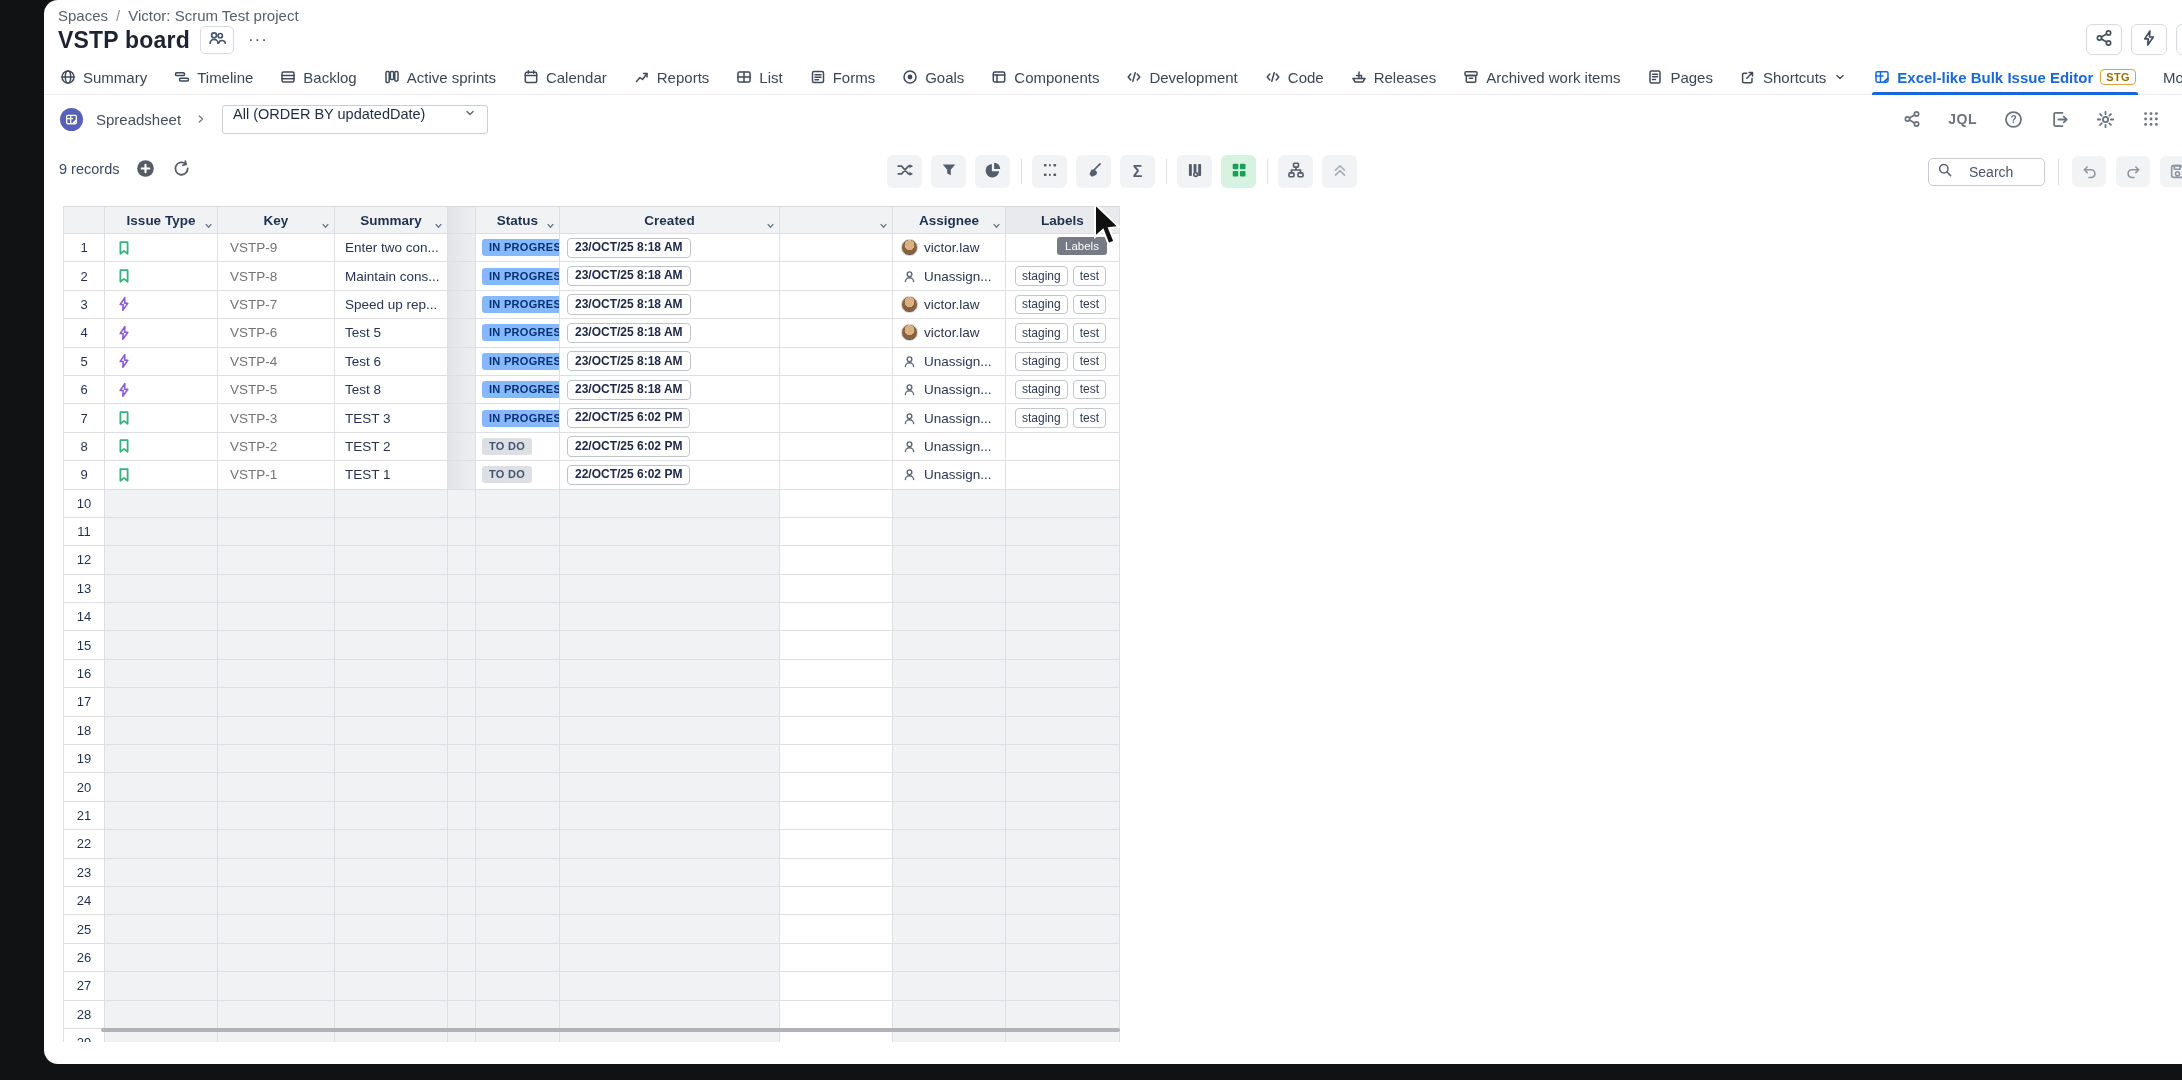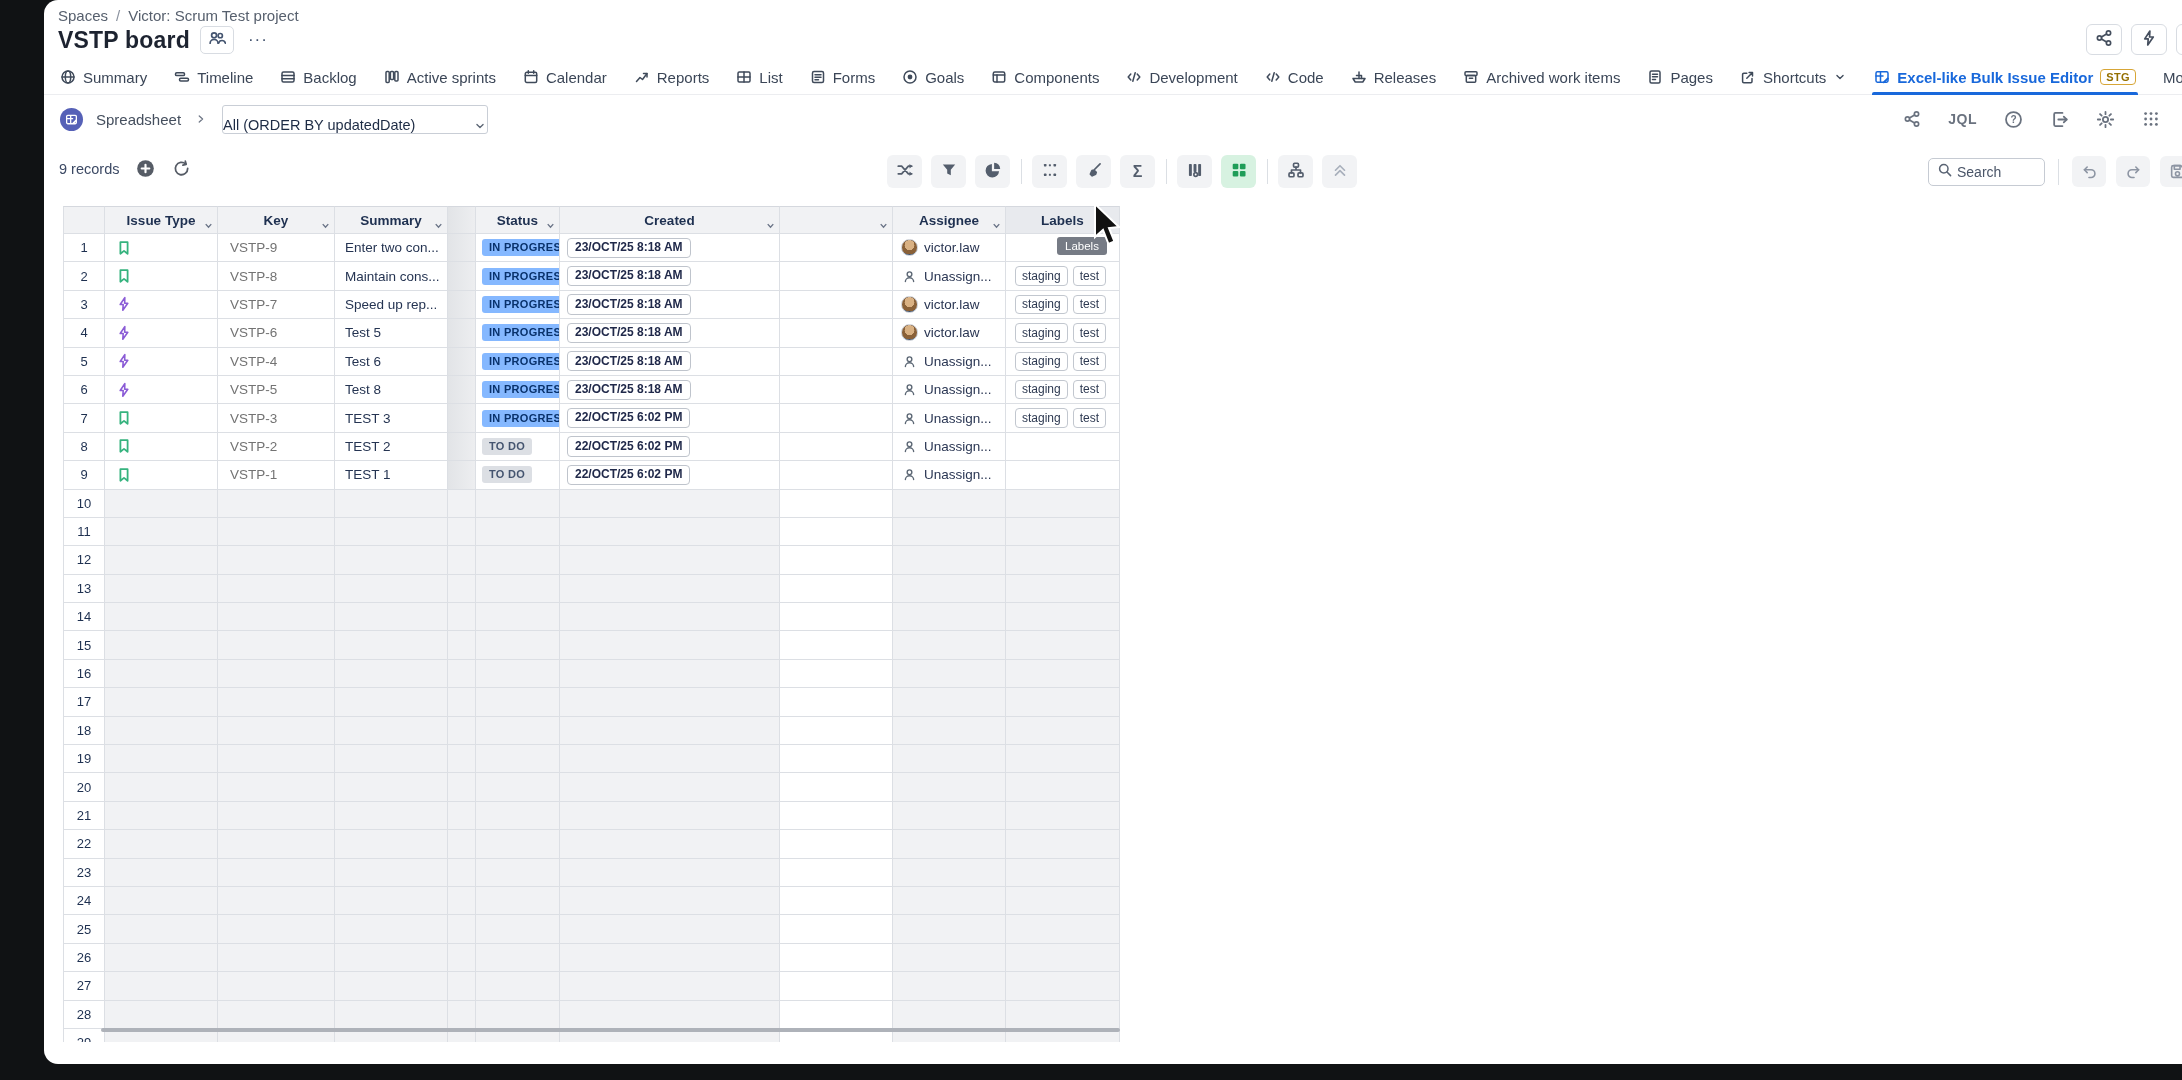--- a/index.html
+++ b/index.html
@@ -26,38 +26,38 @@
   .tab.active .ticon { color:#1868DB; }
   .tab.active:after { content:""; position:absolute; left:-2px; right:-2px; bottom:0; height:3px; background:#1868DB; border-radius:2px 2px 0 0; }
   .stg-badge { font-size:11px; font-weight:700; color:#946F00; border:1.5px solid #D7A637; border-radius:4px; padding:1px 5px; background:#fff; letter-spacing:.4px; }
   .count-badge { font-size:12.5px; color:#44546F; background:#F1F2F4; border-radius:4px; padding:1px 7px; font-weight:400; }
 
   
   .toolbar1 { position:absolute; left:0; top:100px; right:0; height:38px; display:flex; align-items:center; padding:0 16px; }
   .app-badge { width:23px; height:23px; border-radius:50%; background:#5661B7; color:#fff; display:flex; align-items:center; justify-content:center; }
   .app-label { font-size:15px; color:#454F5E; margin-left:13px; }
   .crumb-chev { color:#707887; margin-left:13px; display:flex; }
-  .view-select { margin-left:14px; width:266px; height:29px; border:1px solid #C9CED6; border-radius:3px; display:flex; align-items:flex-end; padding:0 0; font-size:14.5px; color:#1D2B44; justify-content:space-between; background:#fff; }
+  .view-select { margin-left:14px; width:266px; height:29px; border:1px solid #C9CED6; border-radius:3px; display:flex; align-items:flex-start; padding:0 10px; font-size:14.5px; color:#1D2B44; justify-content:space-between; background:#fff; }
   .view-select .chev { color:#5B6574; display:flex; }
   .tb1-right { position:absolute; right:20px; top:0; height:38px; display:flex; align-items:center; gap:27px; color:#6A727F; }
   .tb1-right .ticon { display:flex; color:#6A727F; }
   .jql { font-size:14px; font-weight:700; letter-spacing:.5px; color:#6A727F; }
 
   
   .toolbar2 { position:absolute; left:0; top:152px; right:0; height:44px; }
   .records-group { position:absolute; left:15px; top:7px; display:flex; align-items:center; gap:17px; }
   .records-label { font-size:14.5px; color:#3C4964; }
   .tiny-btn { display:flex; align-items:center; justify-content:center; color:#565C66; }
   .center-tools { position:absolute; left:843px; top:3px; display:flex; align-items:center; }
   .tool-btn { width:35px; height:33px; border-radius:6px; background:#F2F3F5; display:flex; align-items:center; justify-content:center; color:#545E6D; margin-right:9px; }
   .tool-btn.active { background:#D7F2E1; color:#1F9D58; }
   .tool-btn.muted { color:#A9B0BC; }
   .tool-div { width:1px; height:25px; background:#DBDFE4; margin:0 10px 0 2px; }
   .right-tools { position:absolute; right:22px; top:4px; display:flex; align-items:center; }
-  .search-box { width:117px; height:28px; border:1px solid #C6CBD3; border-radius:5px; display:flex; align-items:center; padding:0 8px; gap:4px; color:#5A6474; background:#fff; }
+  .search-box { width:117px; height:28px; border:1px solid #C6CBD3; border-radius:5px; display:flex; align-items:center; padding:0 8px; gap:16px; color:#5A6474; background:#fff; }
   .search-box input { border:none; outline:none; width:75px; font-size:14px; color:#3C4964; font-family:"Liberation Sans", sans-serif; background:transparent; }
   .search-box input::placeholder { color:#4A5568; opacity:1; }
   .rt-div { width:1px; height:26px; background:#DBDFE4; margin:0 13px; }
   .flat-btn { width:34px; height:31px; border-radius:6px; background:#F2F3F5; color:#8D95A3; display:flex; align-items:center; justify-content:center; margin-right:10px; }
 
   
   .grid { position:absolute; left:19px; top:206px; width:1058px; height:836px; overflow:hidden; font-size:13.5px; }
   .grow { display:grid; grid-template-columns:42px 113px 117px 113px 28px 84px 220px 113px 113px 114px; height:28.4px; }
   .grow.head { height:28px; }
   .cell { border-right:1px solid #DCDFE4; border-bottom:1px solid #DCDFE4; display:flex; align-items:center; overflow:hidden; background:#fff; position:relative; white-space:nowrap; }

